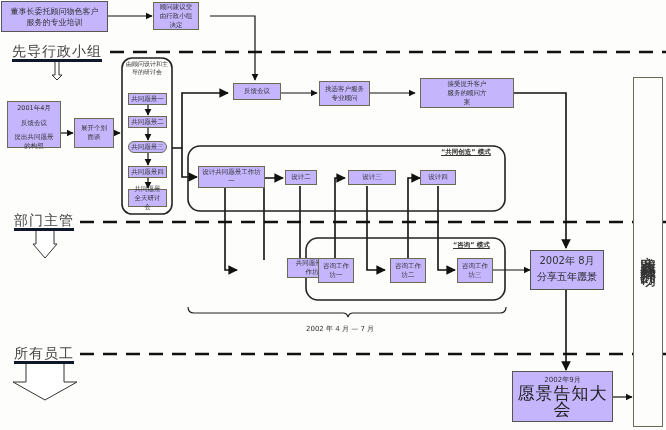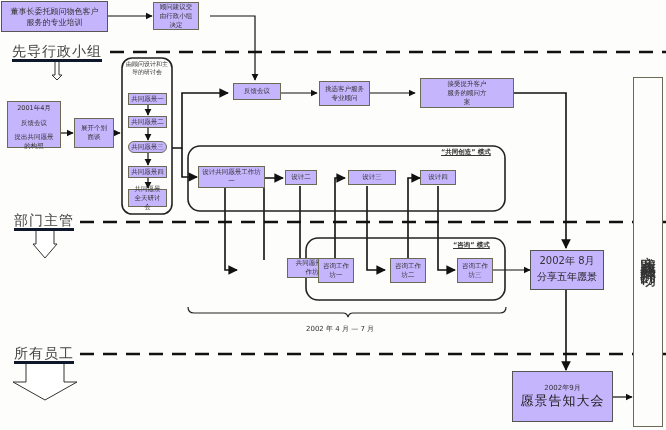--- a/index.html
+++ b/index.html
@@ -142,18 +142,18 @@
 
 <div class="period" style="left:306px; top:324px;">2002 年 4 月 — 7 月</div>
 
 <div class="box plain" style="left:530px; top:250px; width:74px; height:40px;">
   <span style="font-size:10px;">2002年 8月</span>
   <span class="big" style="margin-top:4px; font-size:10px;">分享五年愿景</span>
 </div>
 
 <div class="box plain" style="left:512px; top:371px; width:101px; height:51px;">
   <span style="font-size:7px;">2002年9月</span>
-  <span class="big" style="margin-top:0; font-size:13px; letter-spacing:1px;">愿景告知大会</span>
+  <span class="big" style="margin-top:0; font-size:17px; letter-spacing:1px;">愿景告知大会</span>
 </div>
 
 <div class="vertical-col">
   <span>实践共同愿景的行动</span>
 </div>
 
 </body></html>

